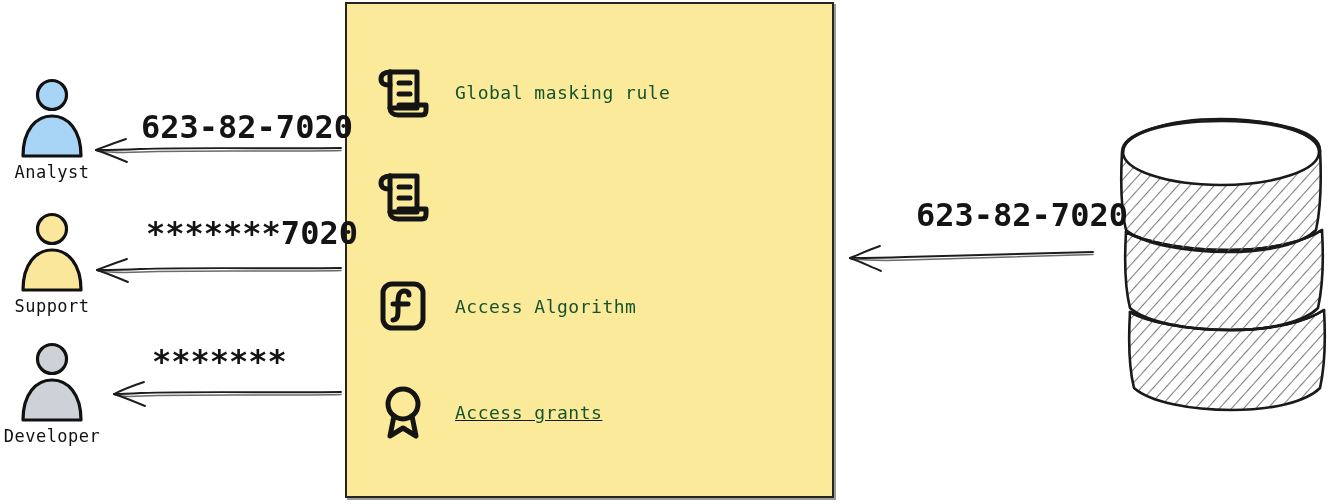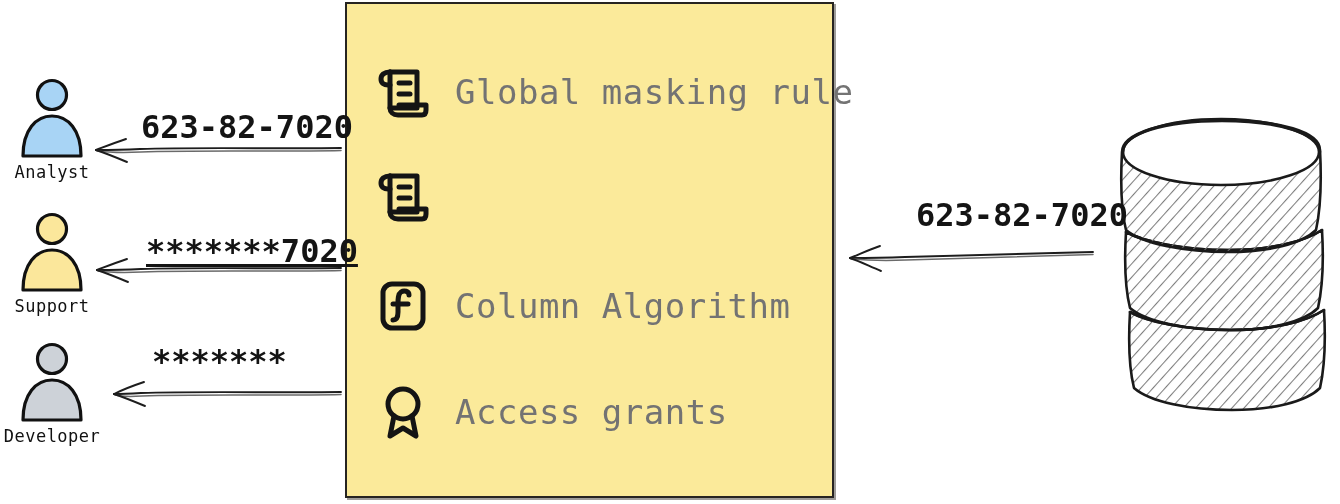--- a/index.html
+++ b/index.html
@@ -48,21 +48,21 @@
   .edge-label {
     position: absolute;
     font-family: "DejaVu Sans Mono", "Liberation Mono", monospace;
     font-size: 32px;
     font-weight: 700;
     letter-spacing: 0px;
     color: #141414;
     white-space: nowrap;
   }
   #label-analyst   { left: 141px; top: 108px; }
-  #label-support   { left: 146px; top: 232px; text-decoration: underline; }
+  #label-support   { left: 146px; top: 214px; }
   #label-developer { left: 152px; top: 342px; }
   #label-db        { left: 916px; top: 196px; }
 
   #panel {
     position: absolute;
     left: 345px;
     top: 2px;
     width: 489px;
     height: 496px;
     background: #FBEA9A;
@@ -74,34 +74,34 @@
     position: absolute;
     left: 30px;
     display: flex;
     align-items: center;
     gap: 26px;
     height: 60px;
   }
   #panel-row-0 { top: 58px; }
   #panel-row-1 { top: 162px; }
   #panel-row-2 { top: 272px; }
-  #panel-row-3 { top: 378px; }
+  #panel-row-3 { top: 378px; text-decoration: underline; }
 
   .panel-icon {
     width: 52px;
     height: 56px;
     flex: 0 0 52px;
     display: block;
   }
   .panel-text {
     font-family: "DejaVu Sans Mono", "Liberation Mono", monospace;
-    font-size: 34px;
+    font-size: 18px;
     font-weight: 400;
     letter-spacing: 0.5px;
-    color: #737373;
+    color: #14532d;
     white-space: nowrap;
   }
 </style>
 </head>
 <body>
 
 <svg id="canvas" viewBox="0 0 1340 504" xmlns="http://www.w3.org/2000/svg">
   <defs>
     <pattern id="hatch" width="9" height="9" patternTransform="rotate(42)" patternUnits="userSpaceOnUse">
       <line x1="0" y1="0" x2="0" y2="9" stroke="#7d7d7d" stroke-width="2.1"></line>
@@ -183,21 +183,21 @@
       </g>
     </svg>
   </div>
 
   <div class="panel-row" id="panel-row-2">
     <svg class="panel-icon" viewBox="0 0 52 56">
       <rect x="6" y="6" width="40" height="44" rx="9" ry="9" fill="none" stroke="#141414" stroke-width="5"></rect>
       <path d="M32,17 C32,13 27,12 24,14 C21,16 21,21 21,26 V34 C21,40 19,42 16,42" fill="none" stroke="#141414" stroke-width="5" stroke-linecap="round" stroke-linejoin="round"></path>
       <path d="M16,26 H31" fill="none" stroke="#141414" stroke-width="5" stroke-linecap="round"></path>
     </svg>
-    <span class="panel-text">Column Algorithm</span>
+    <span class="panel-text">Access Algorithm</span>
   </div>
 
   <div class="panel-row" id="panel-row-3">
     <svg class="panel-icon" viewBox="0 0 52 56">
       <circle cx="26" cy="20" r="15" fill="none" stroke="#141414" stroke-width="5"></circle>
       <path d="M17,32 L13,52 L26,44 L39,52 L35,32" fill="none" stroke="#141414" stroke-width="5" stroke-linecap="round" stroke-linejoin="round"></path>
     </svg>
     <span class="panel-text">Access grants</span>
   </div>
 </div>

